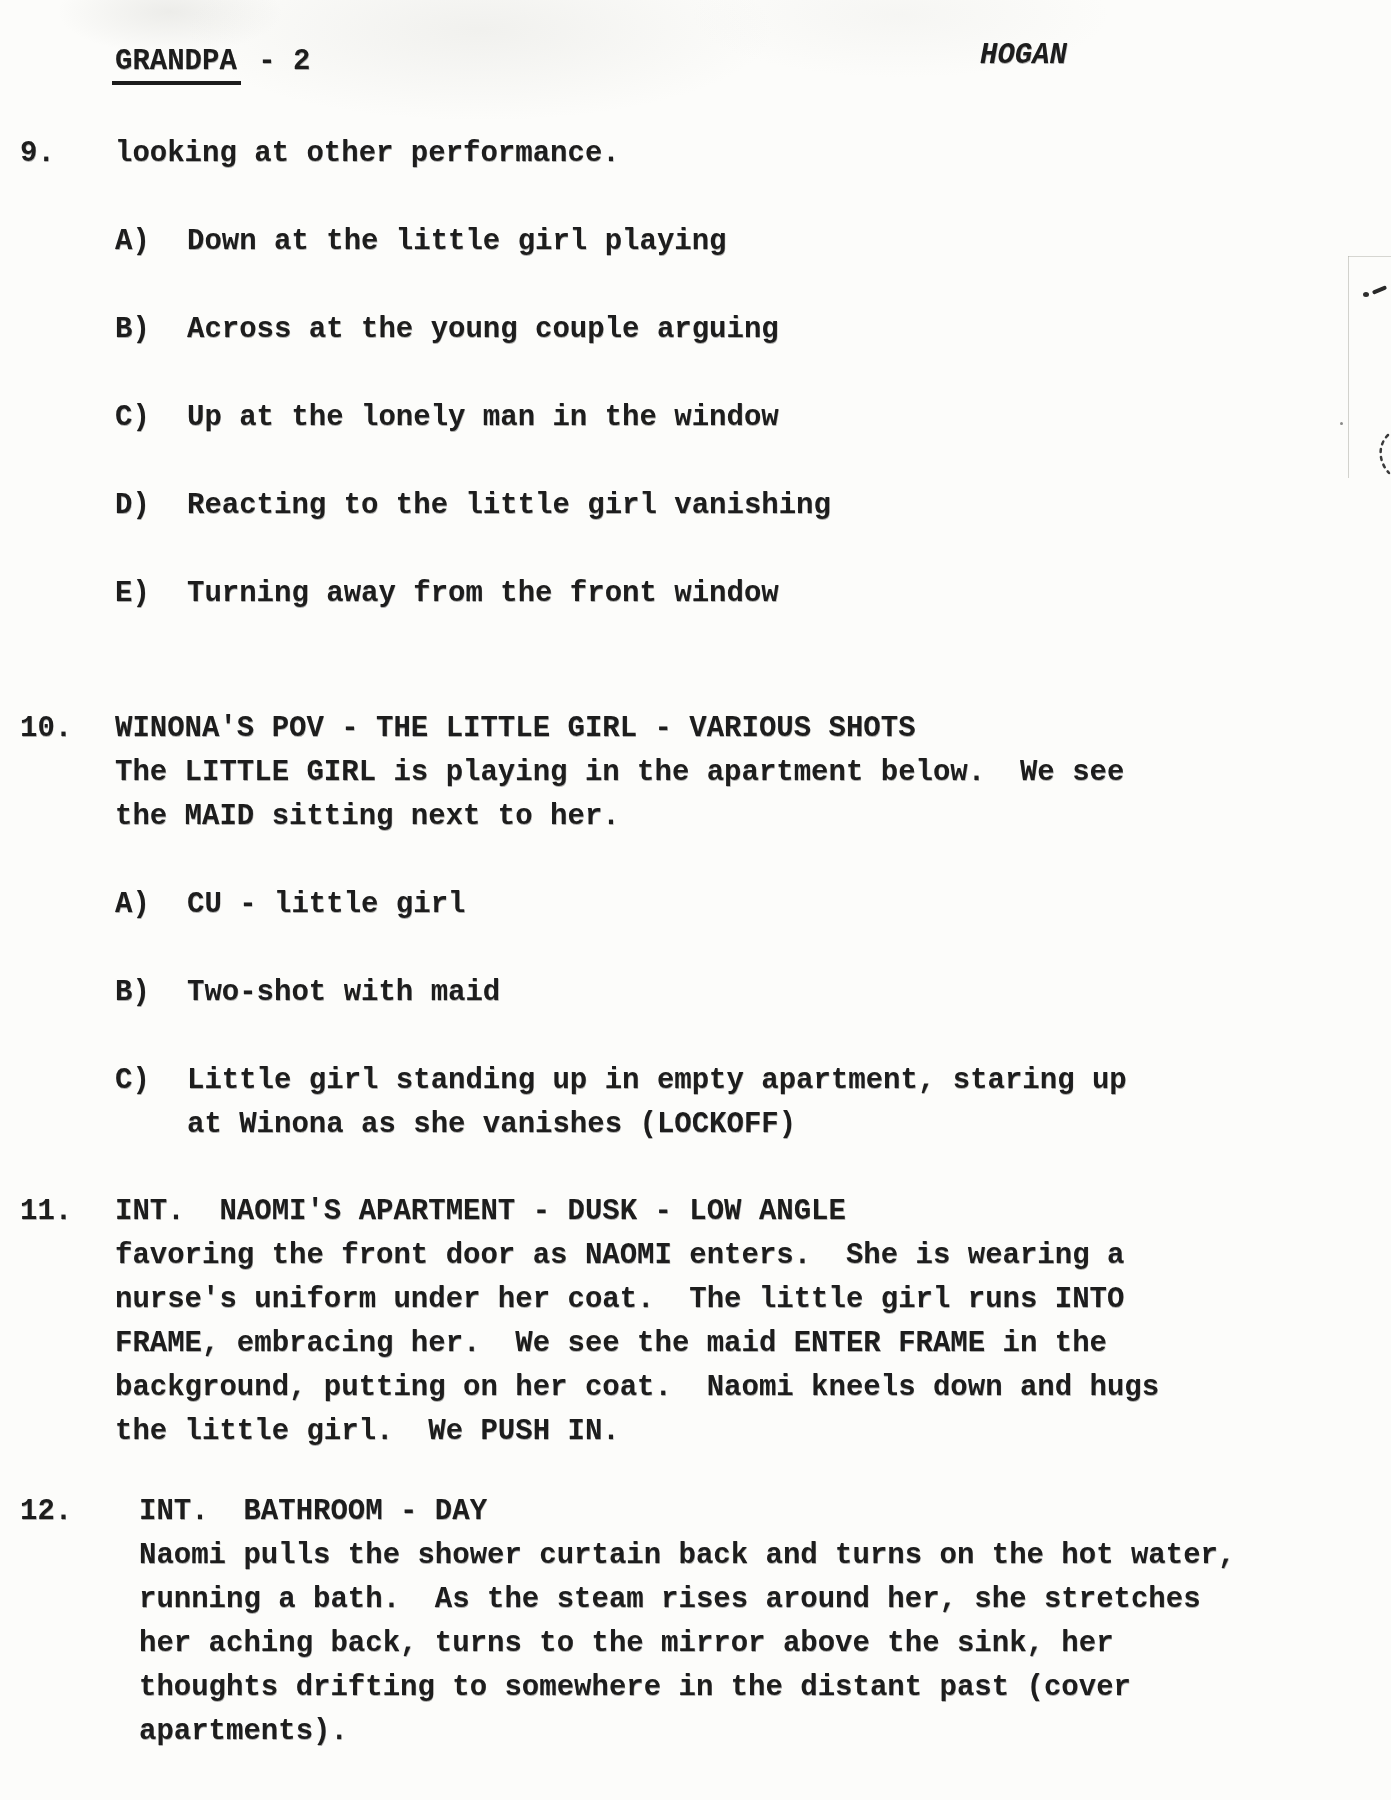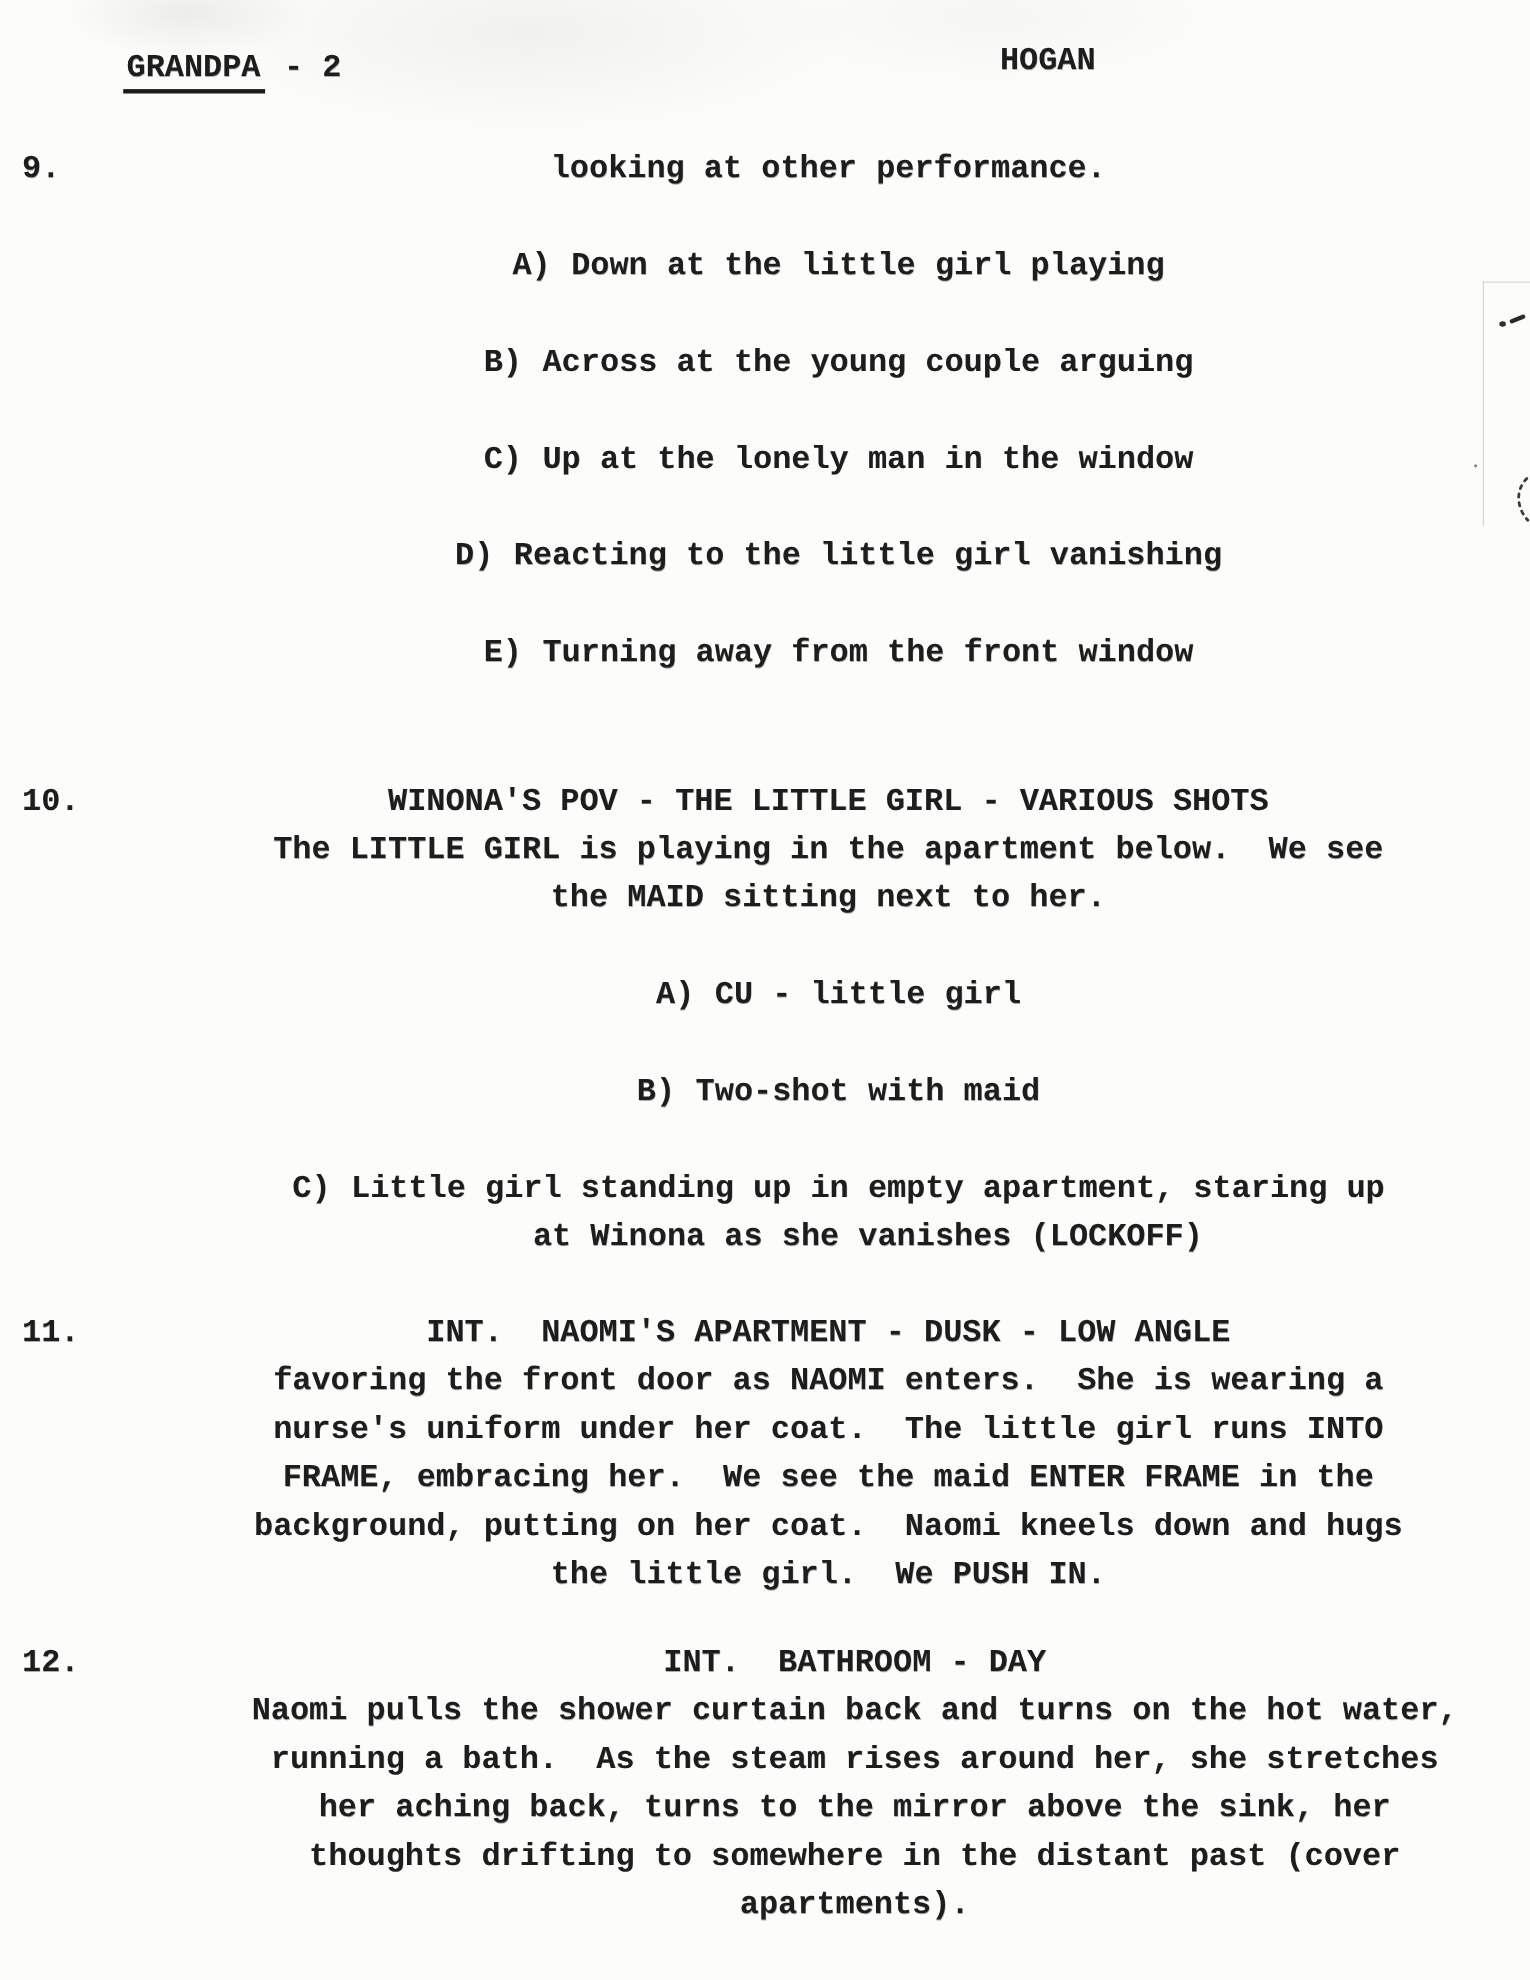--- a/index.html
+++ b/index.html
@@ -17,21 +17,20 @@
       radial-gradient(ellipse 300px 90px at 900px 15px, rgba(200,200,194,0.12), rgba(200,200,194,0) 70%),
       #fcfcfa;
     font-family: "Liberation Mono", "DejaVu Sans Mono", monospace;
     font-size: 29px;
     font-weight: 700;
     color: #1d1d1d;
   }
   .page {
     position: absolute;
     inset: 0;
-    text-align: center;
   }
   .line {
     white-space: pre;
     line-height: 44px;
     height: 44px;
     text-shadow: 0.4px 0.6px 0 rgba(25,25,25,0.35);
   }
   
   .header-left {
     position: absolute;
@@ -41,22 +40,23 @@
   .title-underlined {
     display: inline-block;
     border-bottom: 4px solid #1c1c1c;
     padding: 0 4px 4px 3px;
     margin-left: -3px;
     line-height: 30px;
   }
   .title-suffix { white-space: pre; }
   .header-right {
     position: absolute;
-    left: 909px;
+    left: 980px;
     top: 34px;
+    font-style: italic;
   }
   
   .scene {
     position: absolute;
     left: 0;
     width: 1391px;
   }
   .scene-9  { top: 132px; }
   .scene-10 { top: 707px; }
   .scene-11 { top: 1190px; }

